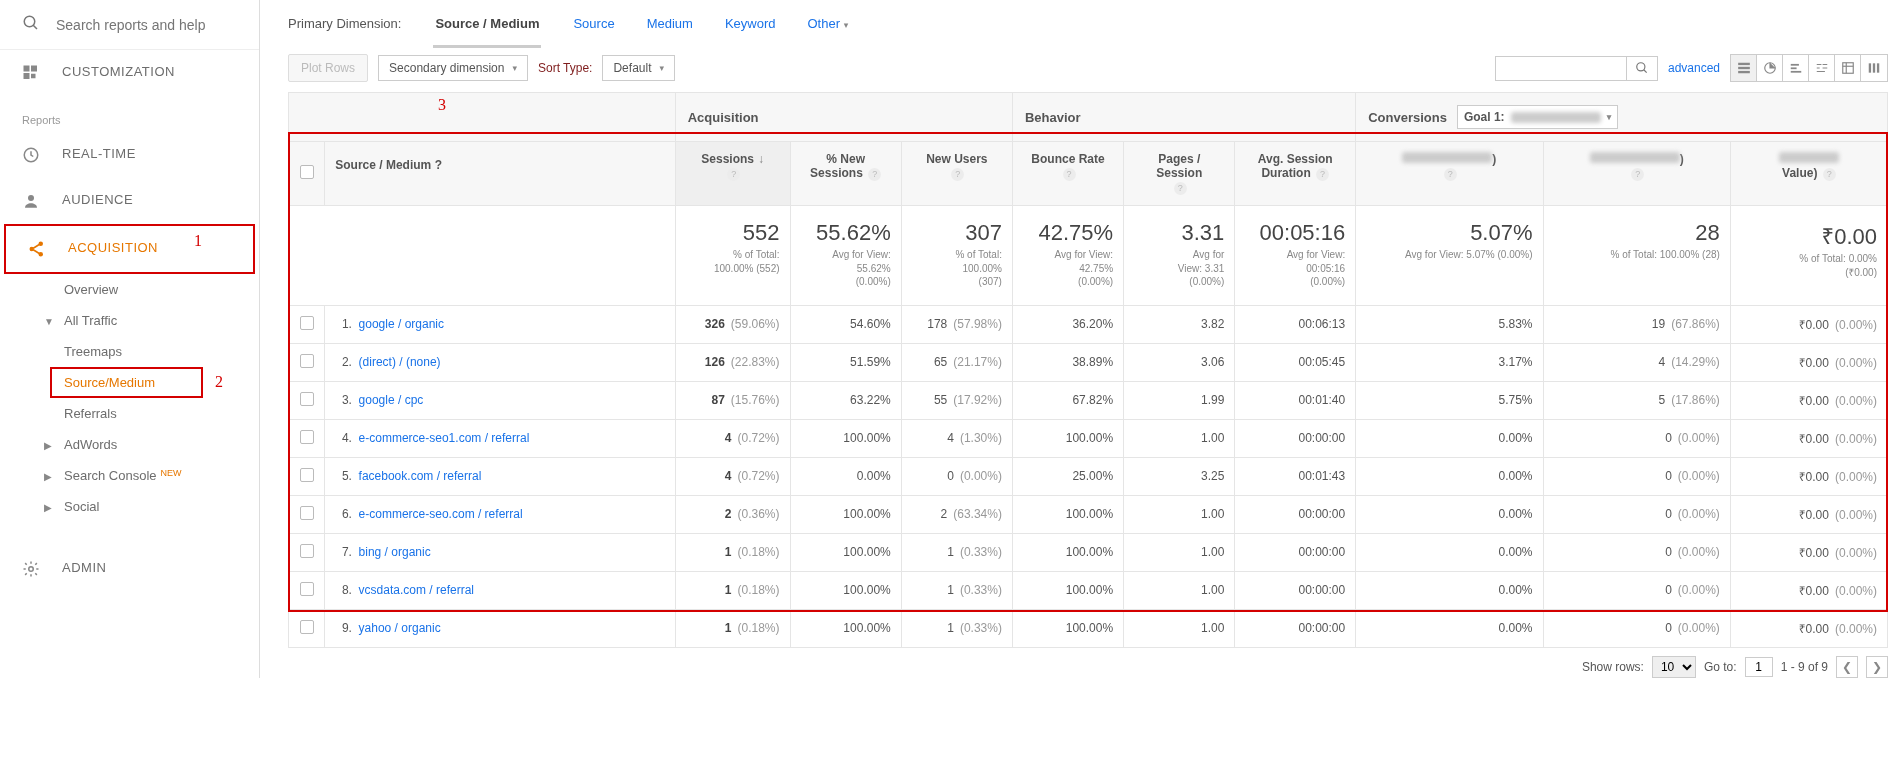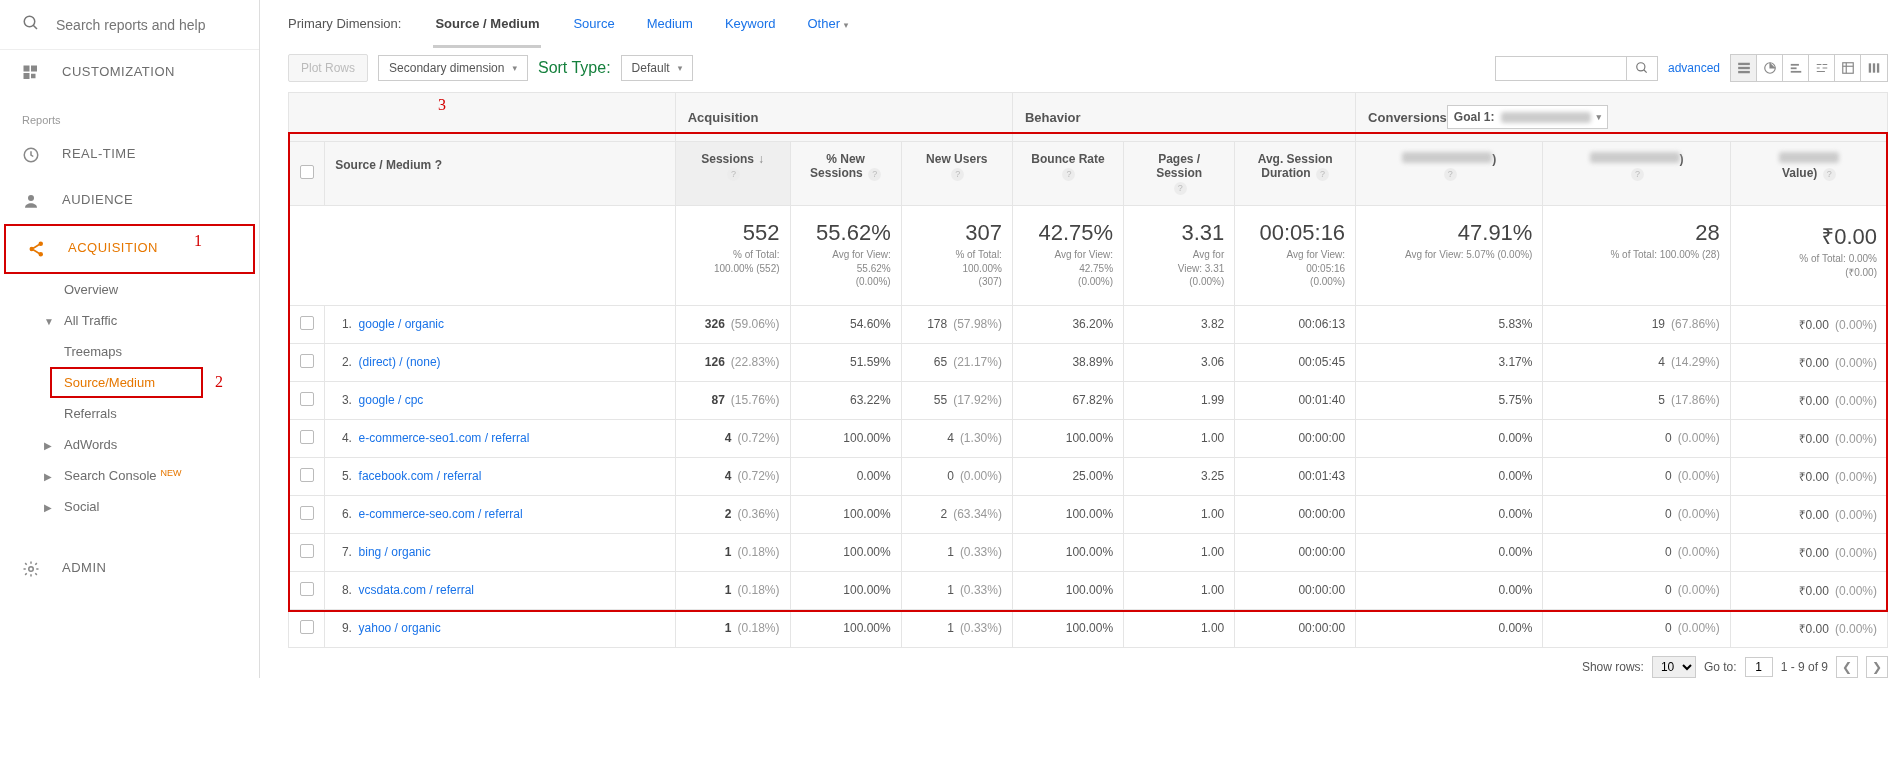--- a/index.html
+++ b/index.html
@@ -91,21 +91,21 @@
   .toolbar { display:flex; align-items:center; justify-content: space-between; padding: 2px 12px 10px 0;}
   .toolbar-left { display:flex; align-items:center; gap:10px; }
   .plot-btn {
     border:1px solid #ddd; color:#bbb; background:#f7f7f7;
     padding:6px 12px; font-size:12px; border-radius:2px;
   }
   .sec-dim {
     border:1px solid #ccc; background:#fff; padding:5px 10px; font-size:12px; color:#555;
     display:flex; align-items:center; gap:8px;
   }
-  .sort-type { font-size:16px; color:#15803d; }
+  .sort-type { font-size:12px; color:#7f1d1d; }
   .sort-select {
     border:1px solid #ccc; background:#fff; padding:5px 10px; font-size:12px; color:#555;
     display:flex; align-items:center; gap:8px;
   }
   .caretdown { font-size:9px; color:#888; }
   .toolbar-right { display:flex; align-items:center; gap:10px; }
   .search-box-tbl { display:flex; border:1px solid #ccc; }
   .search-box-tbl input { border:none; outline:none; width:130px; padding:4px 6px; }
   .search-box-tbl .sbtn { border-left:1px solid #ccc; padding:3px 8px; display:flex; align-items:center; }
   .adv-link { color:#1a73e8; font-size:12px; cursor:pointer;}
@@ -367,21 +367,21 @@
           <col class="c-g">
             <col class="c-g">
             <col class="c-gv">
         </colgroup>
         <thead>
           <tr class="r1">
             <th colspan="2"></th>
             <th colspan="3">Acquisition</th>
             <th colspan="3">Behavior</th>
             <th colspan="3">
-              <div style="display:flex; align-items:center; ">
+              <div style="display:flex; align-items:center; gap:10px;">
                 <span>Conversions</span>
                 <div class="goal-select">
                   <span>Goal 1:</span>
                   <span class="blurred"></span>
                   <span class="caretdown">▾</span>
                 </div>
               </div>
             </th>
           </tr>
           <tr class="r2">
@@ -423,21 +423,21 @@
               </td>
             <td>
                 <span class="big">3.31</span>
                 <span class="sub"><span>Avg for</span><br><span>View: 3.31</span><br><span>(0.00%)</span></span>
               </td>
             <td>
                 <span class="big">00:05:16</span>
                 <span class="sub"><span>Avg for View:</span><br><span>00:05:16</span><br><span>(0.00%)</span></span>
               </td>
             <td>
-                <span class="big">47.91%</span>
+                <span class="big">5.07%</span>
                 <span class="sub">Avg for View: 5.07% (0.00%)</span>
               </td>
             <td>
                 <span class="big">28</span>
                 <span class="sub">% of Total: 100.00% (28)</span>
               </td>
             <td>
                 <span class="big">₹0.00</span>
                 <span class="sub"><span>% of Total: 0.00%</span><br><span>(₹0.00)</span></span>
               </td>

